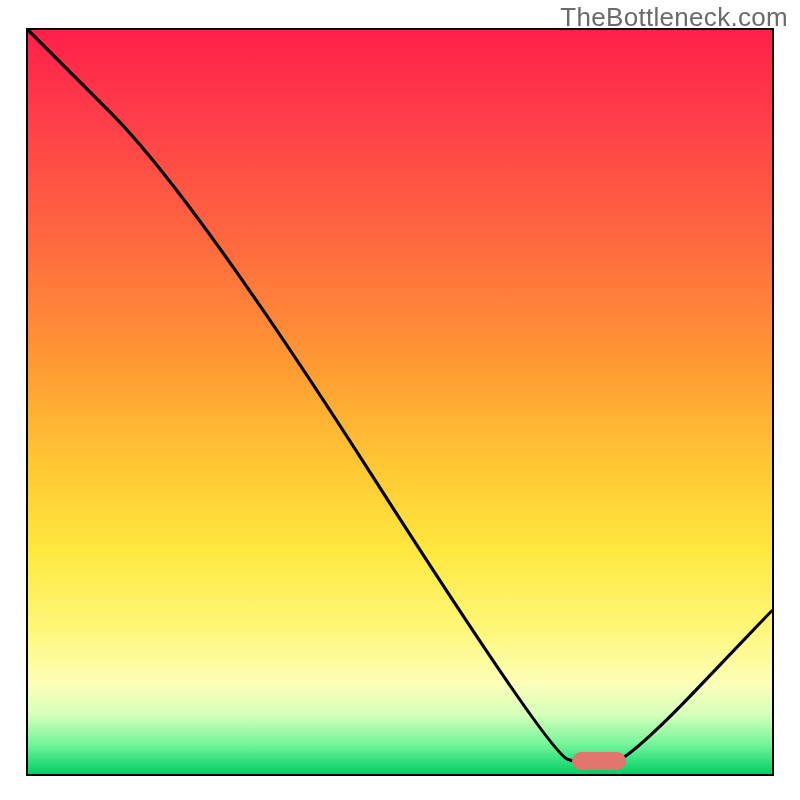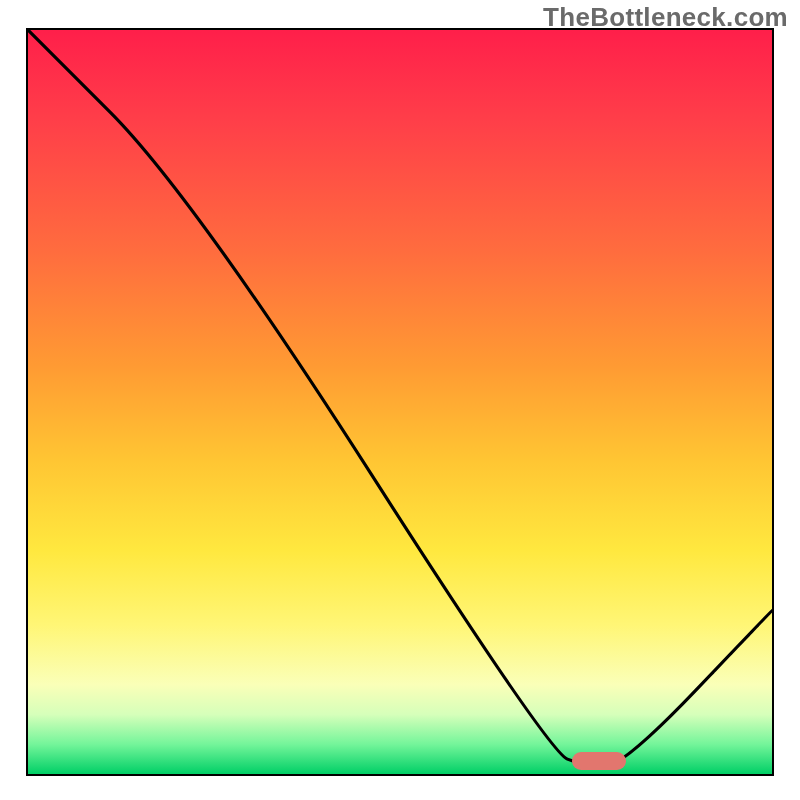--- a/index.html
+++ b/index.html
@@ -14,21 +14,21 @@
   .chart-wrap {
     position: relative;
     width: 800px;
     height: 800px;
   }
   .watermark {
     position: absolute;
     top: 2px;
     right: 12px;
     font-size: 26px;
-    font-weight: 700;
+    font-weight: 400;
     color: #6a6a6a;
     letter-spacing: 0.3px;
     z-index: 4;
   }
   .plot-area {
     position: absolute;
     left: 26px;
     top: 28px;
     width: 748px;
     height: 748px;

